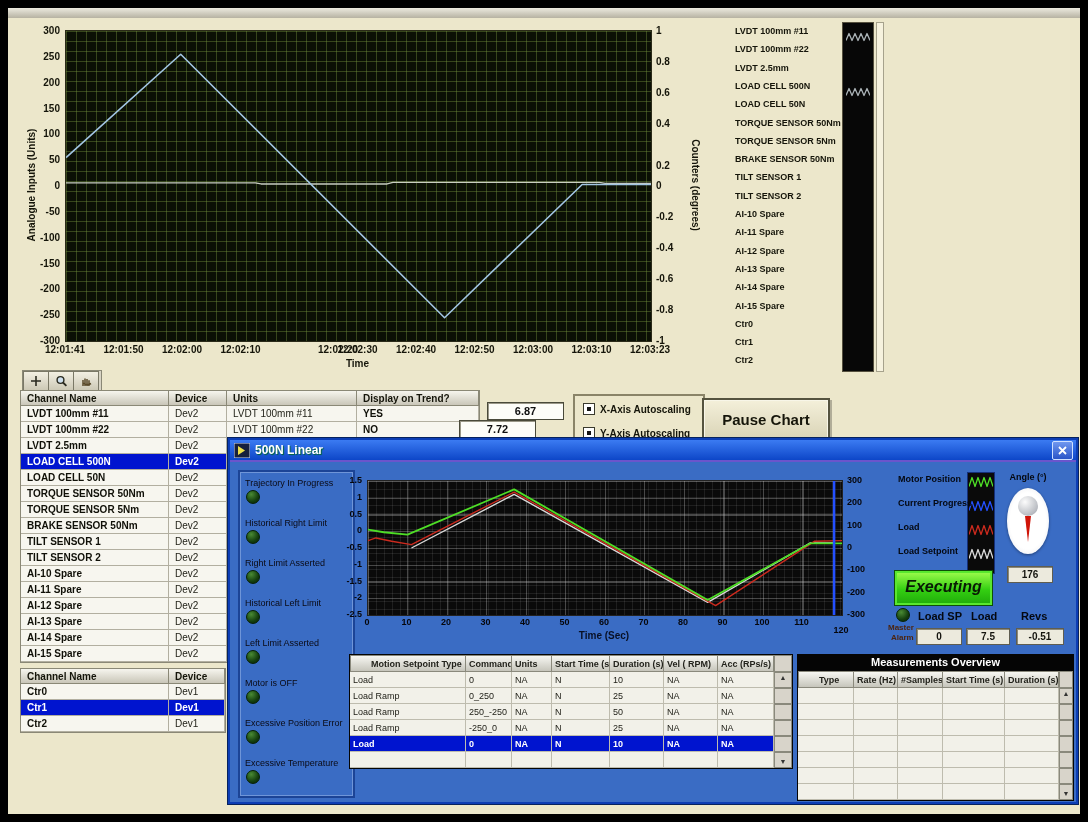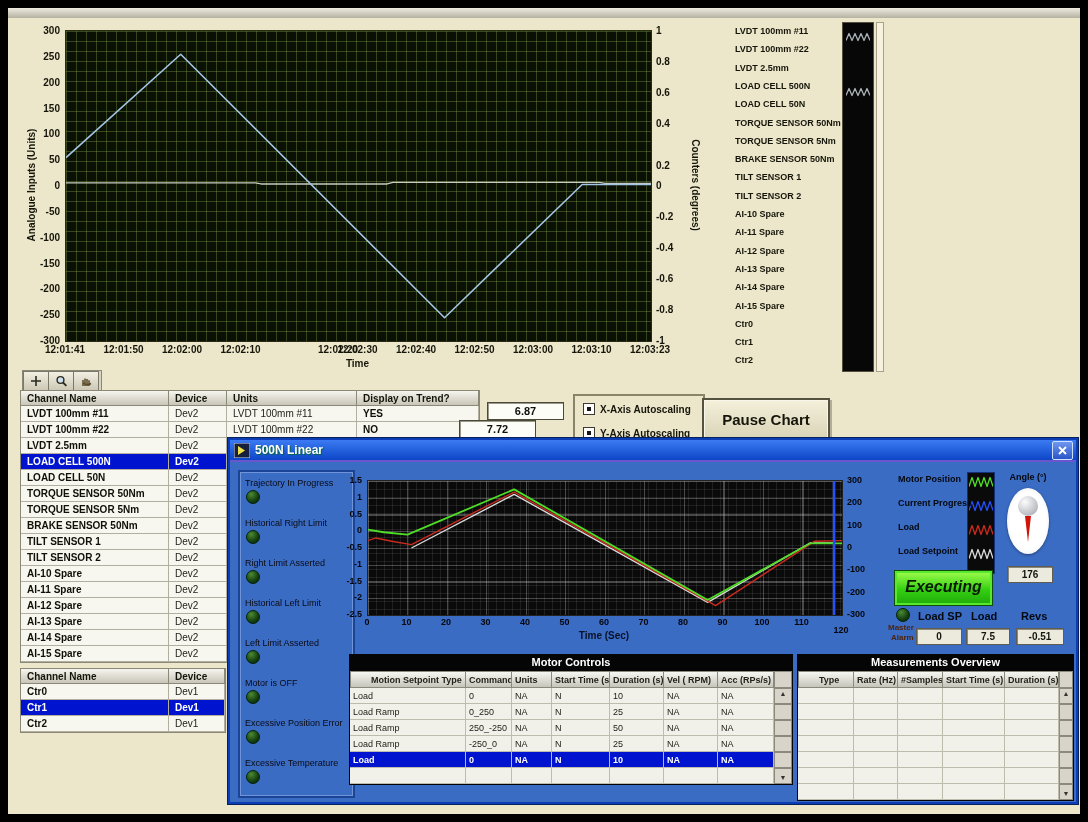--- a/index.html
+++ b/index.html
@@ -466,21 +466,20 @@
     <div class="ma-lab" style="left:661px;top:193px;">Alarm</div>
 
     <div class="ro-lab" style="left:688px;top:170px;">Load SP</div>
     <div class="vbox" style="left:686px;top:188px;width:44px;">0</div>
     <div class="ro-lab" style="left:741px;top:170px;">Load</div>
     <div class="vbox" style="left:736px;top:188px;width:42px;">7.5</div>
     <div class="ro-lab" style="left:791px;top:170px;">Revs</div>
     <div class="vbox" style="left:786px;top:188px;width:46px;">-0.51</div>
 
     <div class="dk-table" id="motor-table" style="left:119px;top:214px;width:444px;">
-        <div class="dk-title">Motor Controls</div>
         <div class="dk-h">
           <div class="dk-hc" style="width: 116px;">Motion Setpoint Type</div>
           <div class="dk-hc" style="width: 46px;">Command</div>
           <div class="dk-hc" style="width: 40px;">Units</div>
           <div class="dk-hc" style="width: 58px;">Start Time (s)</div>
           <div class="dk-hc" style="width: 54px;">Duration (s)</div>
           <div class="dk-hc" style="width: 54px;">Vel ( RPM)</div>
           <div class="dk-hc" style="width: 56px;">Acc (RPs/s)</div>
           <div class="dk-sb" style="width: 18px;"></div>
         </div>

